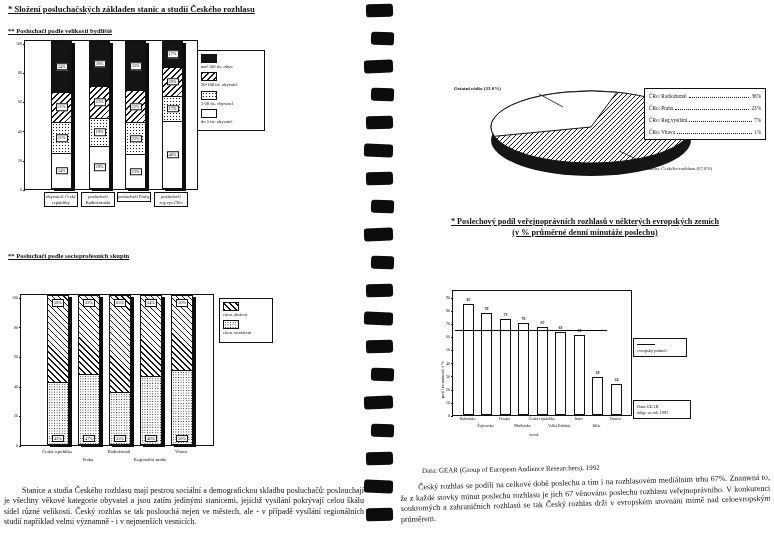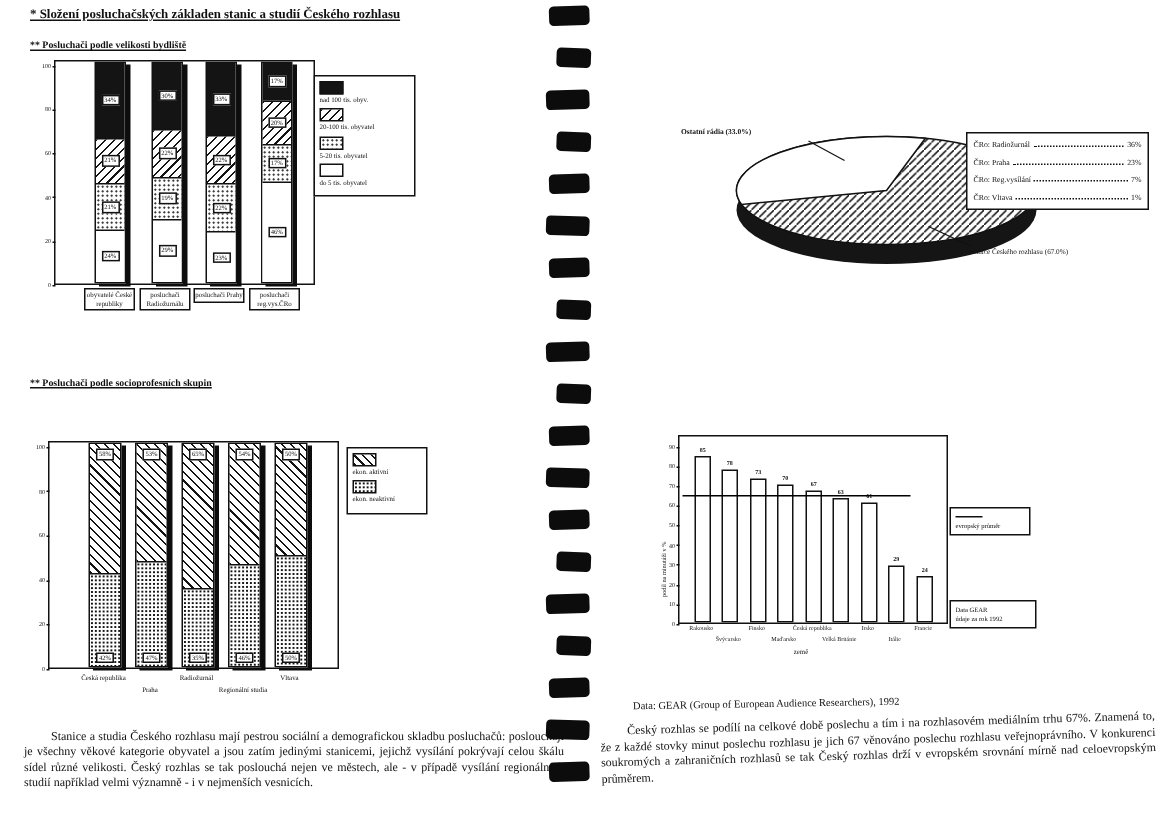--- a/index.html
+++ b/index.html
@@ -1,19 +1,19 @@
 <!DOCTYPE html>
 <html><head>
 <meta charset="utf-8">
 <style>
   html,body{margin:0;padding:0;background:#f4f4f2;}
   .sheet{position:relative;width:774px;height:542px;background:#ffffff;overflow:hidden;
          font-family:"Liberation Serif","DejaVu Serif",serif;color:#111;}
   .page{position:absolute;top:0;height:542px;}
-  .page.left{left:12px;width:366px;}
+  .page.left{left:0;width:366px;}
   .page.right{left:396px;width:378px;}
 
   
   .binding{position:absolute;left:363px;top:4px;width:40px;height:538px;z-index:5;}
   .binding i{display:block;width:27px;height:13px;background:#0c0c0c;border-radius:3px;
              margin:0 0 15px 3px;transform:rotate(-2deg);}
   .binding i:nth-child(even){width:23px;margin-left:8px;transform:rotate(2deg);}
   .binding i:nth-child(3n){width:29px;margin-left:1px;}
 
   
@@ -310,20 +310,24 @@
         <span>7%</span>
       </div>
       <div class="pie-row">
         <span>ČRo: Vltava</span>
         <span class="fill"></span>
         <span>1%</span>
       </div>
     </div>
     <div class="pie-right-lab">Stanice Českého rozhlasu (67.0%)</div>
 
+    <div class="r-title2">
+      <span>* Poslechový podíl veřejnoprávních rozhlasů v některých evropských zemích</span>
+      <span>(v % průměrné denní minutáže poslechu)</span>
+    </div>
 
     <div class="plot eu-plot" id="eu-plot">
         <span class="yt" style="bottom: -3px;">0</span>
         <span class="yt" style="bottom: 10.1111px;">10</span>
         <span class="yt" style="bottom: 23.2222px;">20</span>
         <span class="yt" style="bottom: 36.3333px;">30</span>
         <span class="yt" style="bottom: 49.4444px;">40</span>
         <span class="yt" style="bottom: 62.5556px;">50</span>
         <span class="yt" style="bottom: 75.6667px;">60</span>
         <span class="yt" style="bottom: 88.7778px;">70</span>

